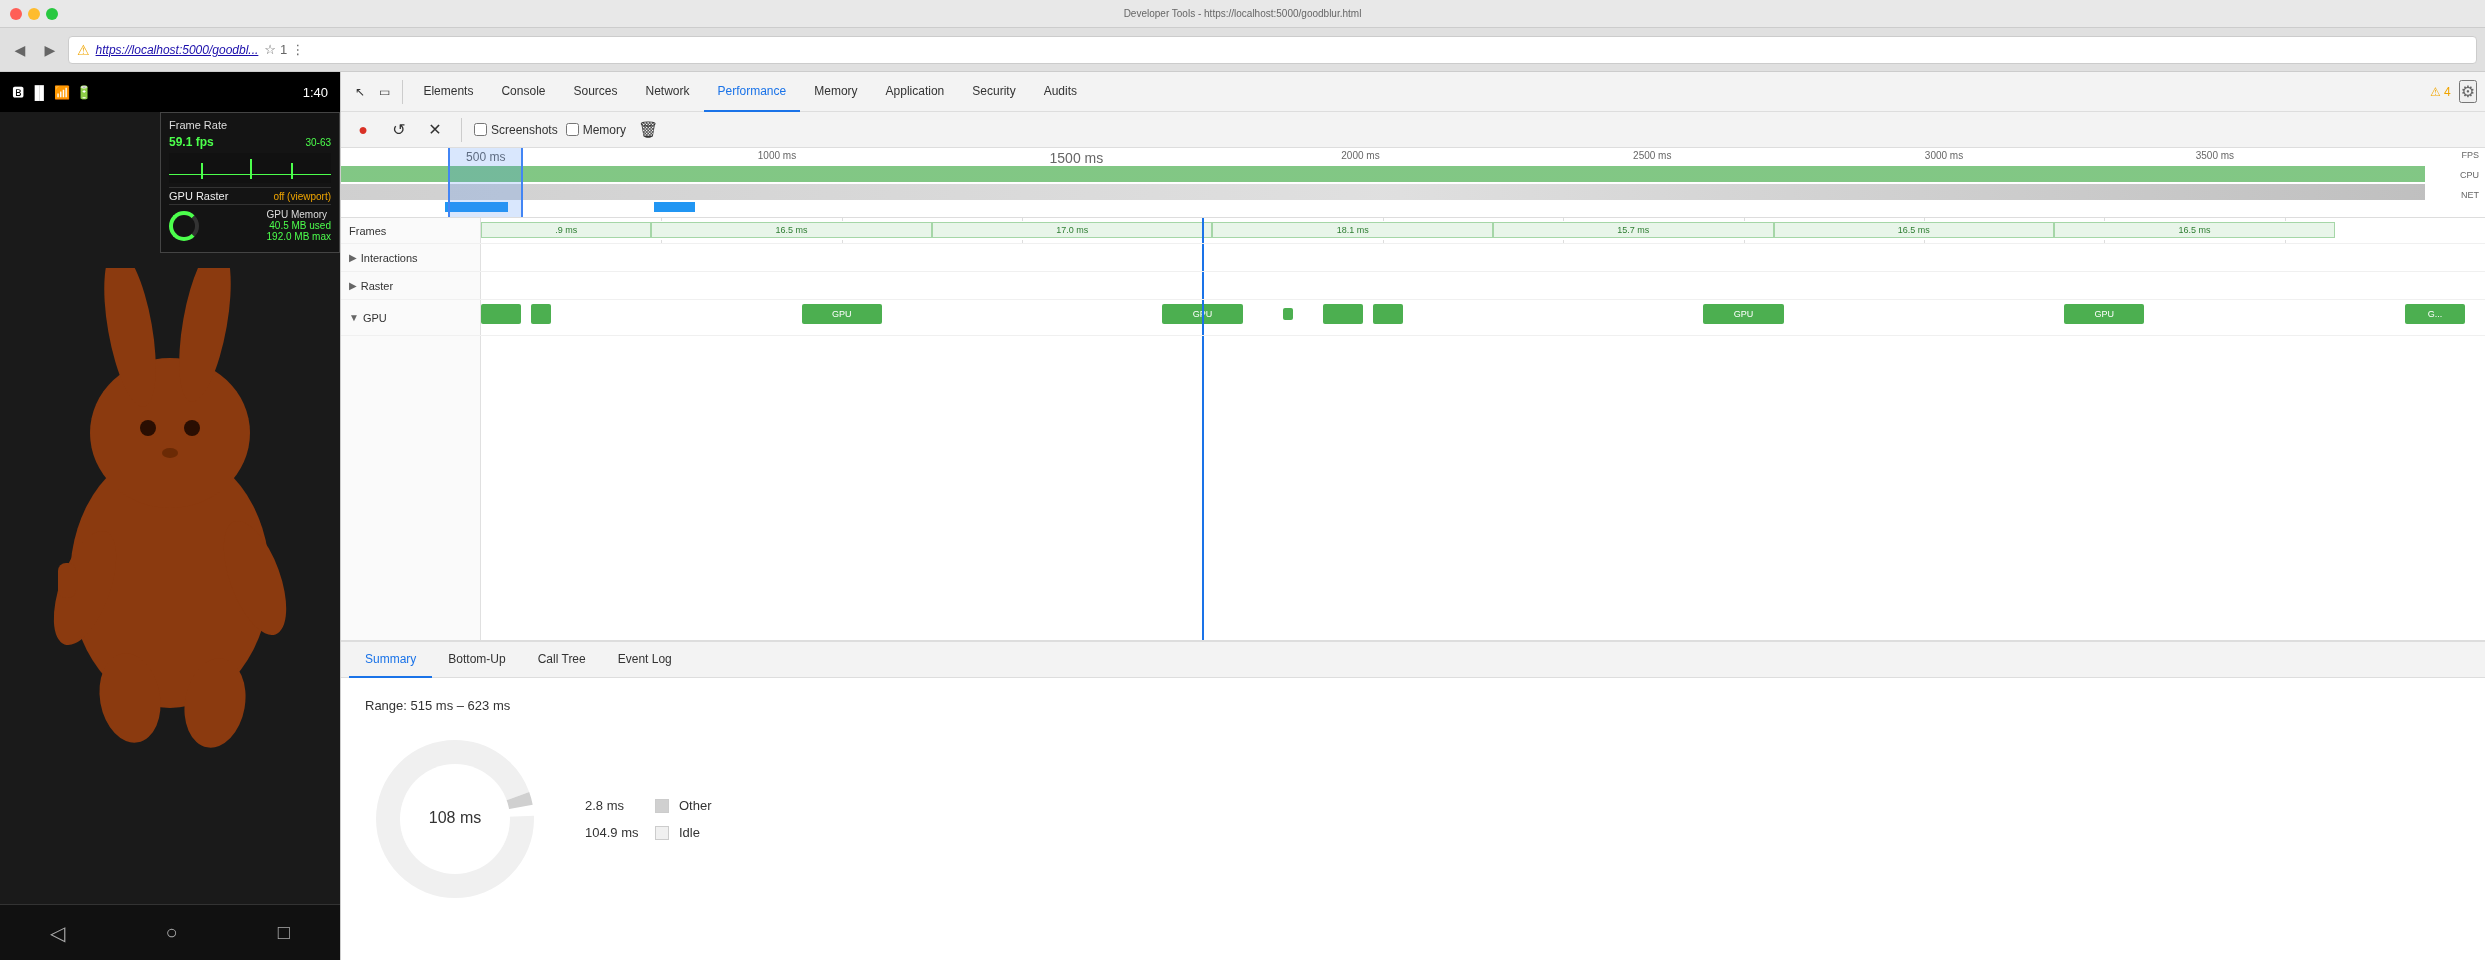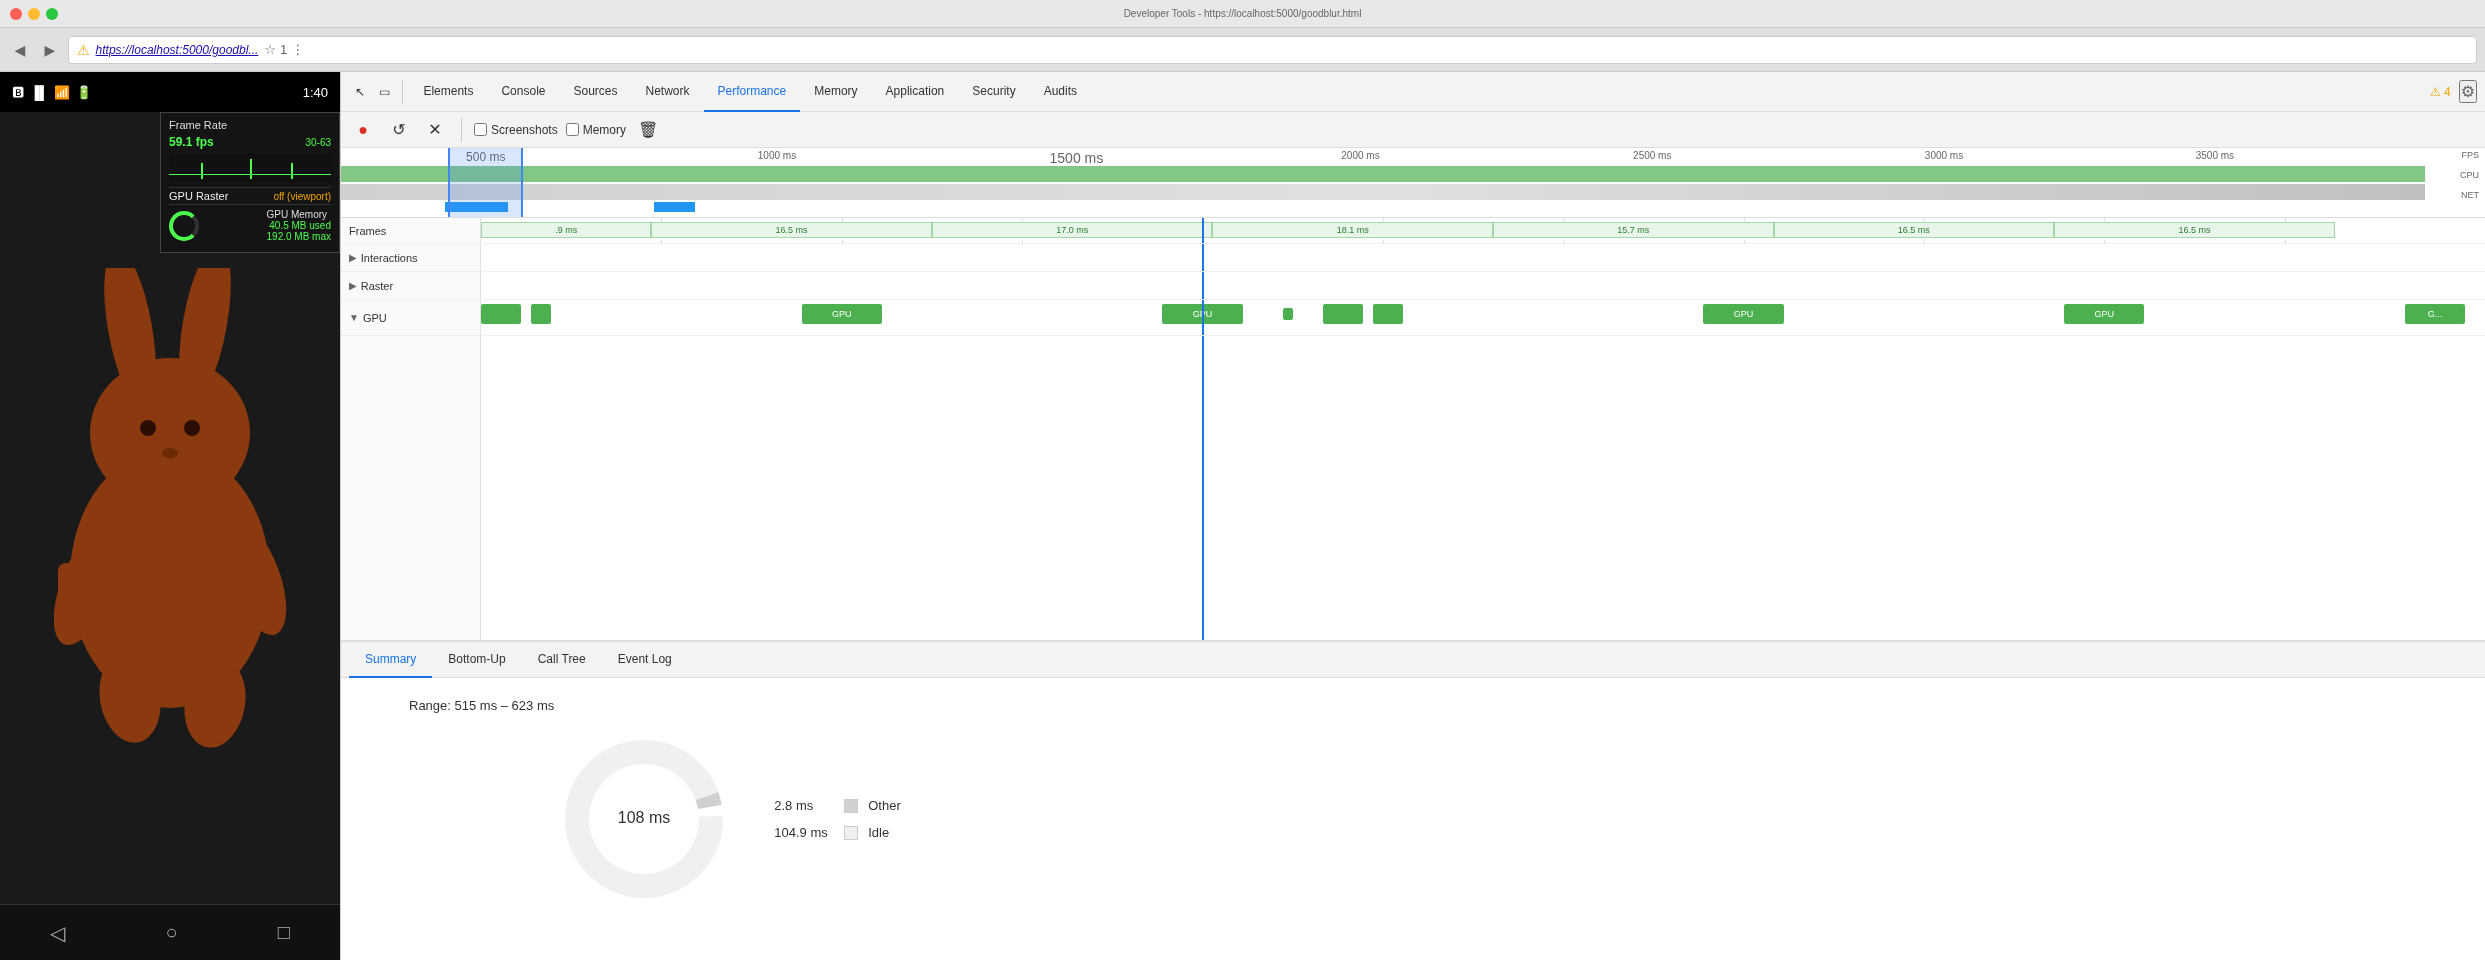--- a/index.html
+++ b/index.html
@@ -744,21 +744,21 @@
         </div>
         <div class="bottom-tab">
           <span>Call Tree</span>
         </div>
         <div class="bottom-tab">
           <span>Event Log</span>
         </div>
       </div>
 
       <div class="bottom-content">
-        <div style="display:flex;flex-direction:row;margin-left:44px;">
+        <div style="display:flex;flex-direction:column;">
           <p class="range-text">Range: 515 ms – 623 ms</p>
           <div class="donut-area">
 
             <svg class="donut-svg" viewBox="0 0 180 180">
 
               <circle cx="90" cy="90" r="65" fill="none" stroke="#f0f0f0" stroke-width="28" stroke-dasharray="385 20" stroke-dashoffset="0"></circle>
 
               <circle cx="90" cy="90" r="65" fill="none" stroke="#d0d0d0" stroke-width="28" stroke-dasharray="11 394" stroke-dashoffset="-385"></circle>
 
               <circle cx="90" cy="90" r="55" fill="white"></circle>

